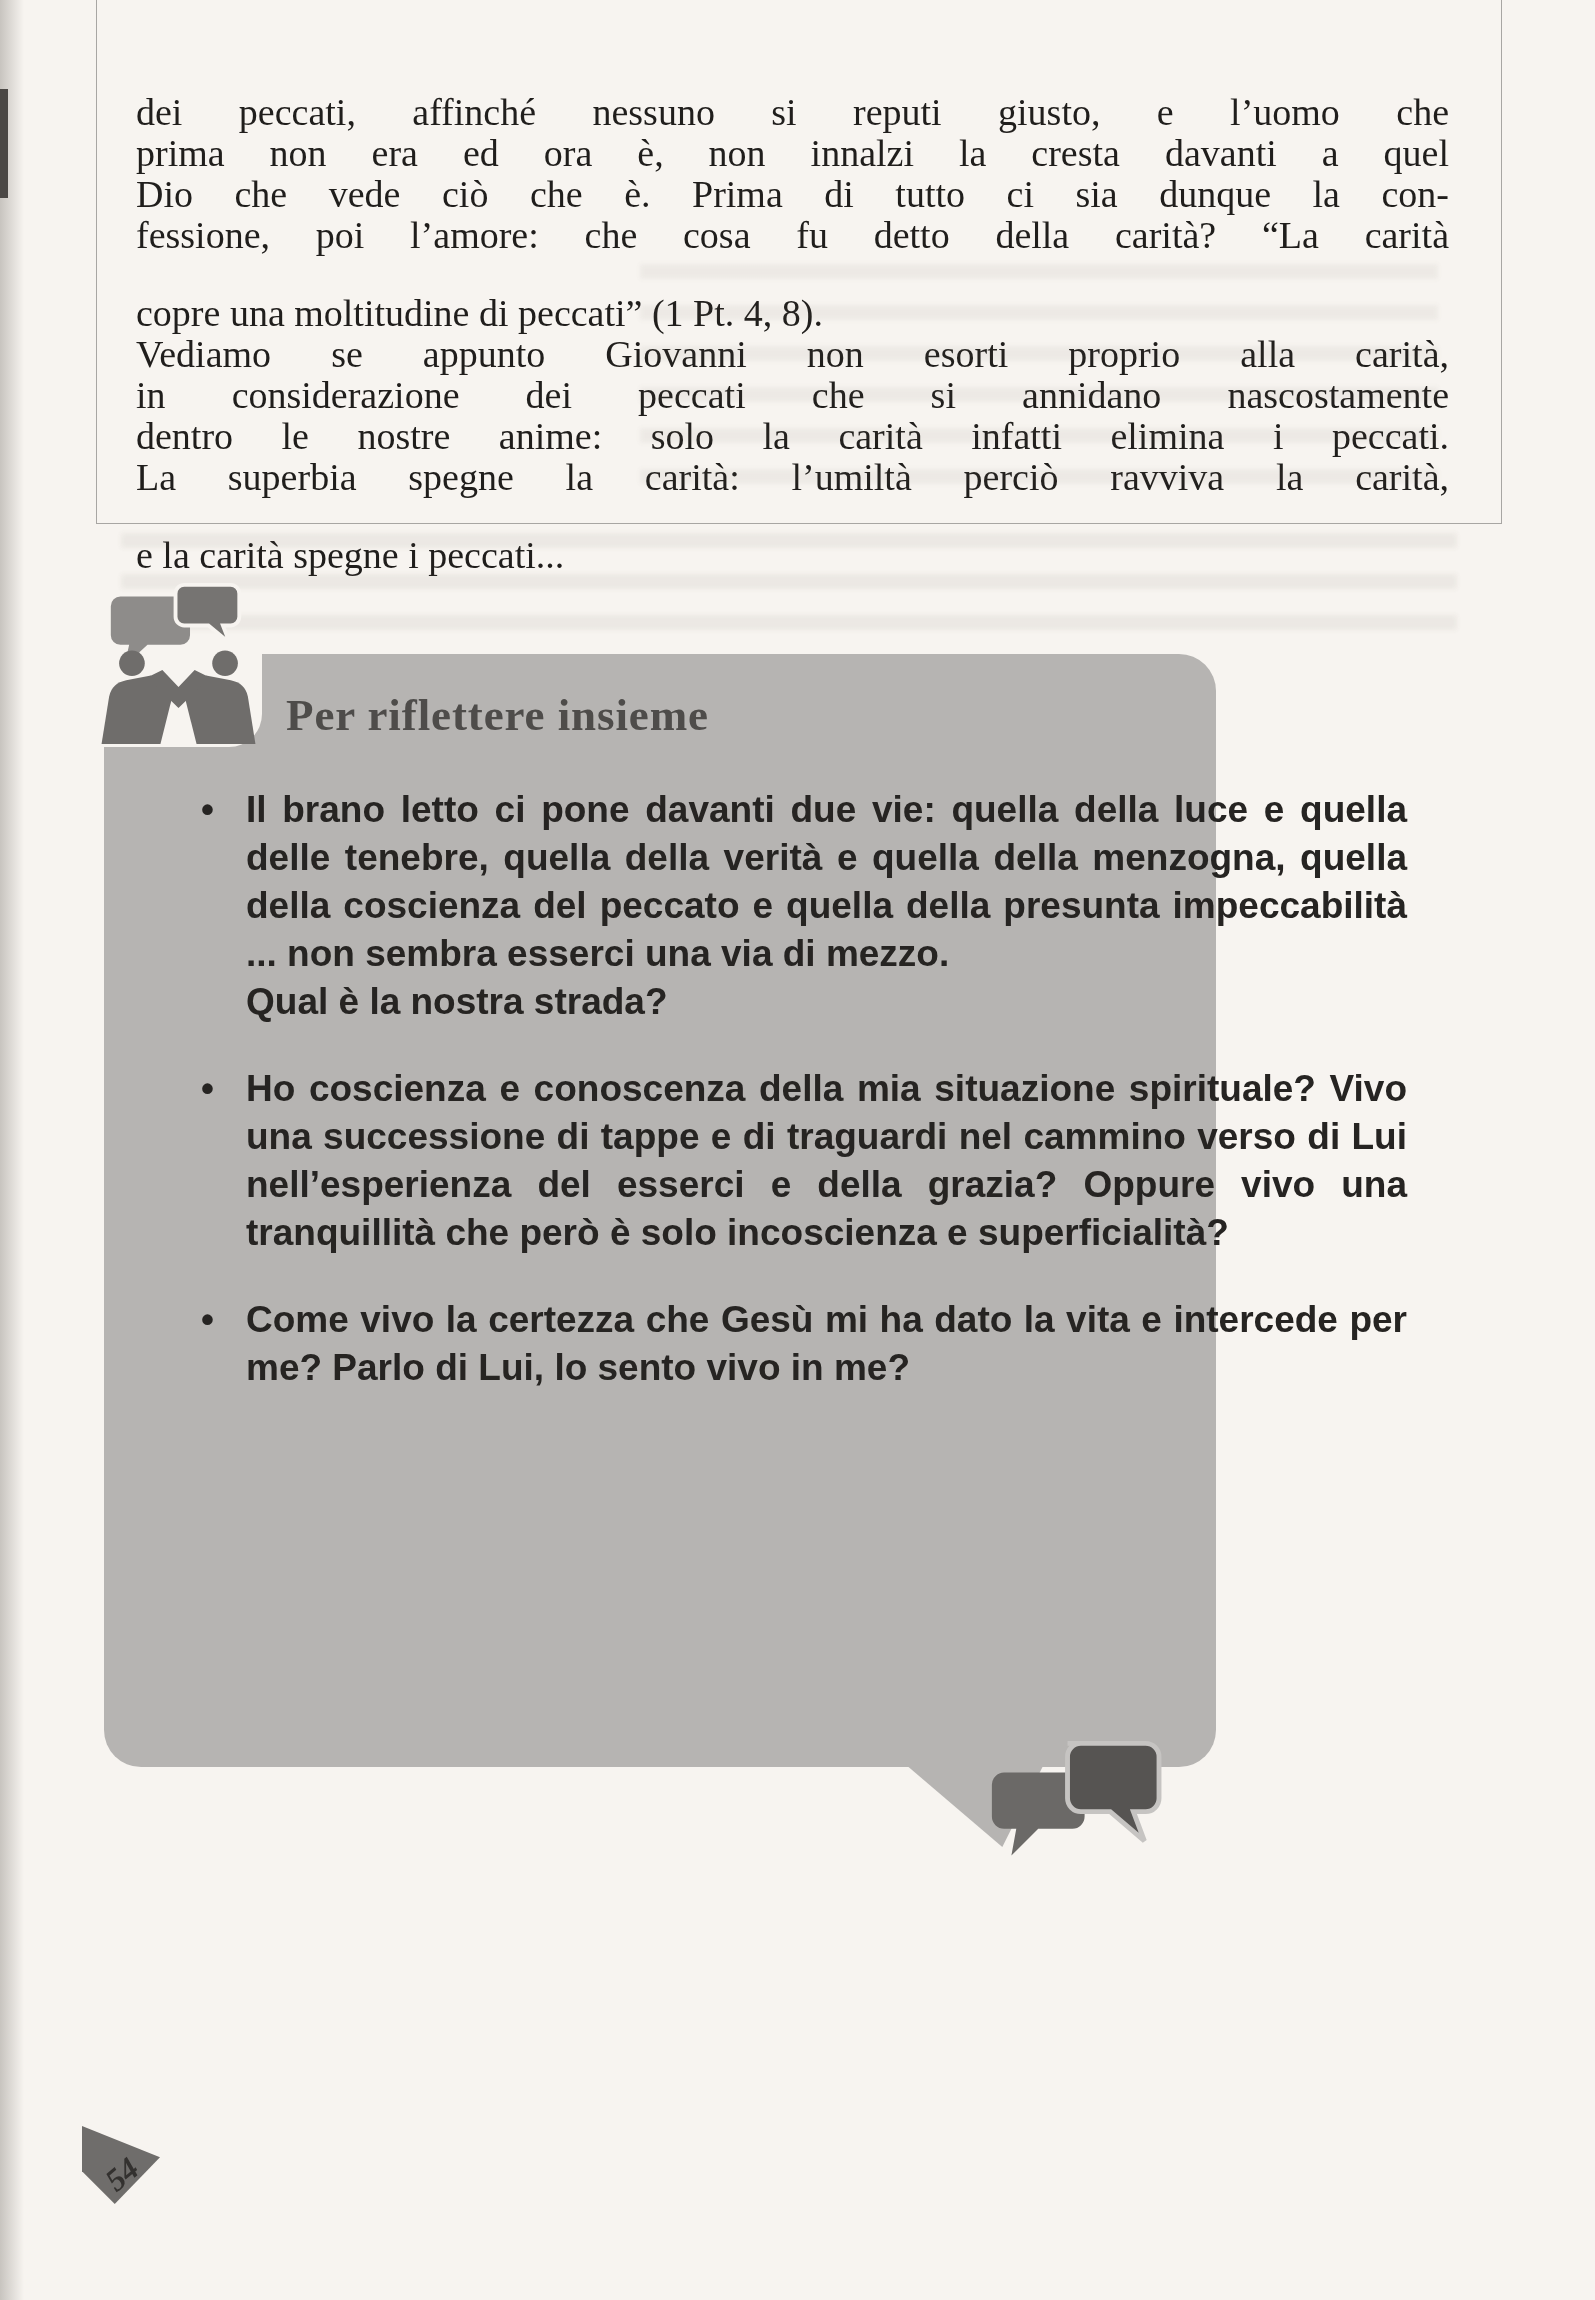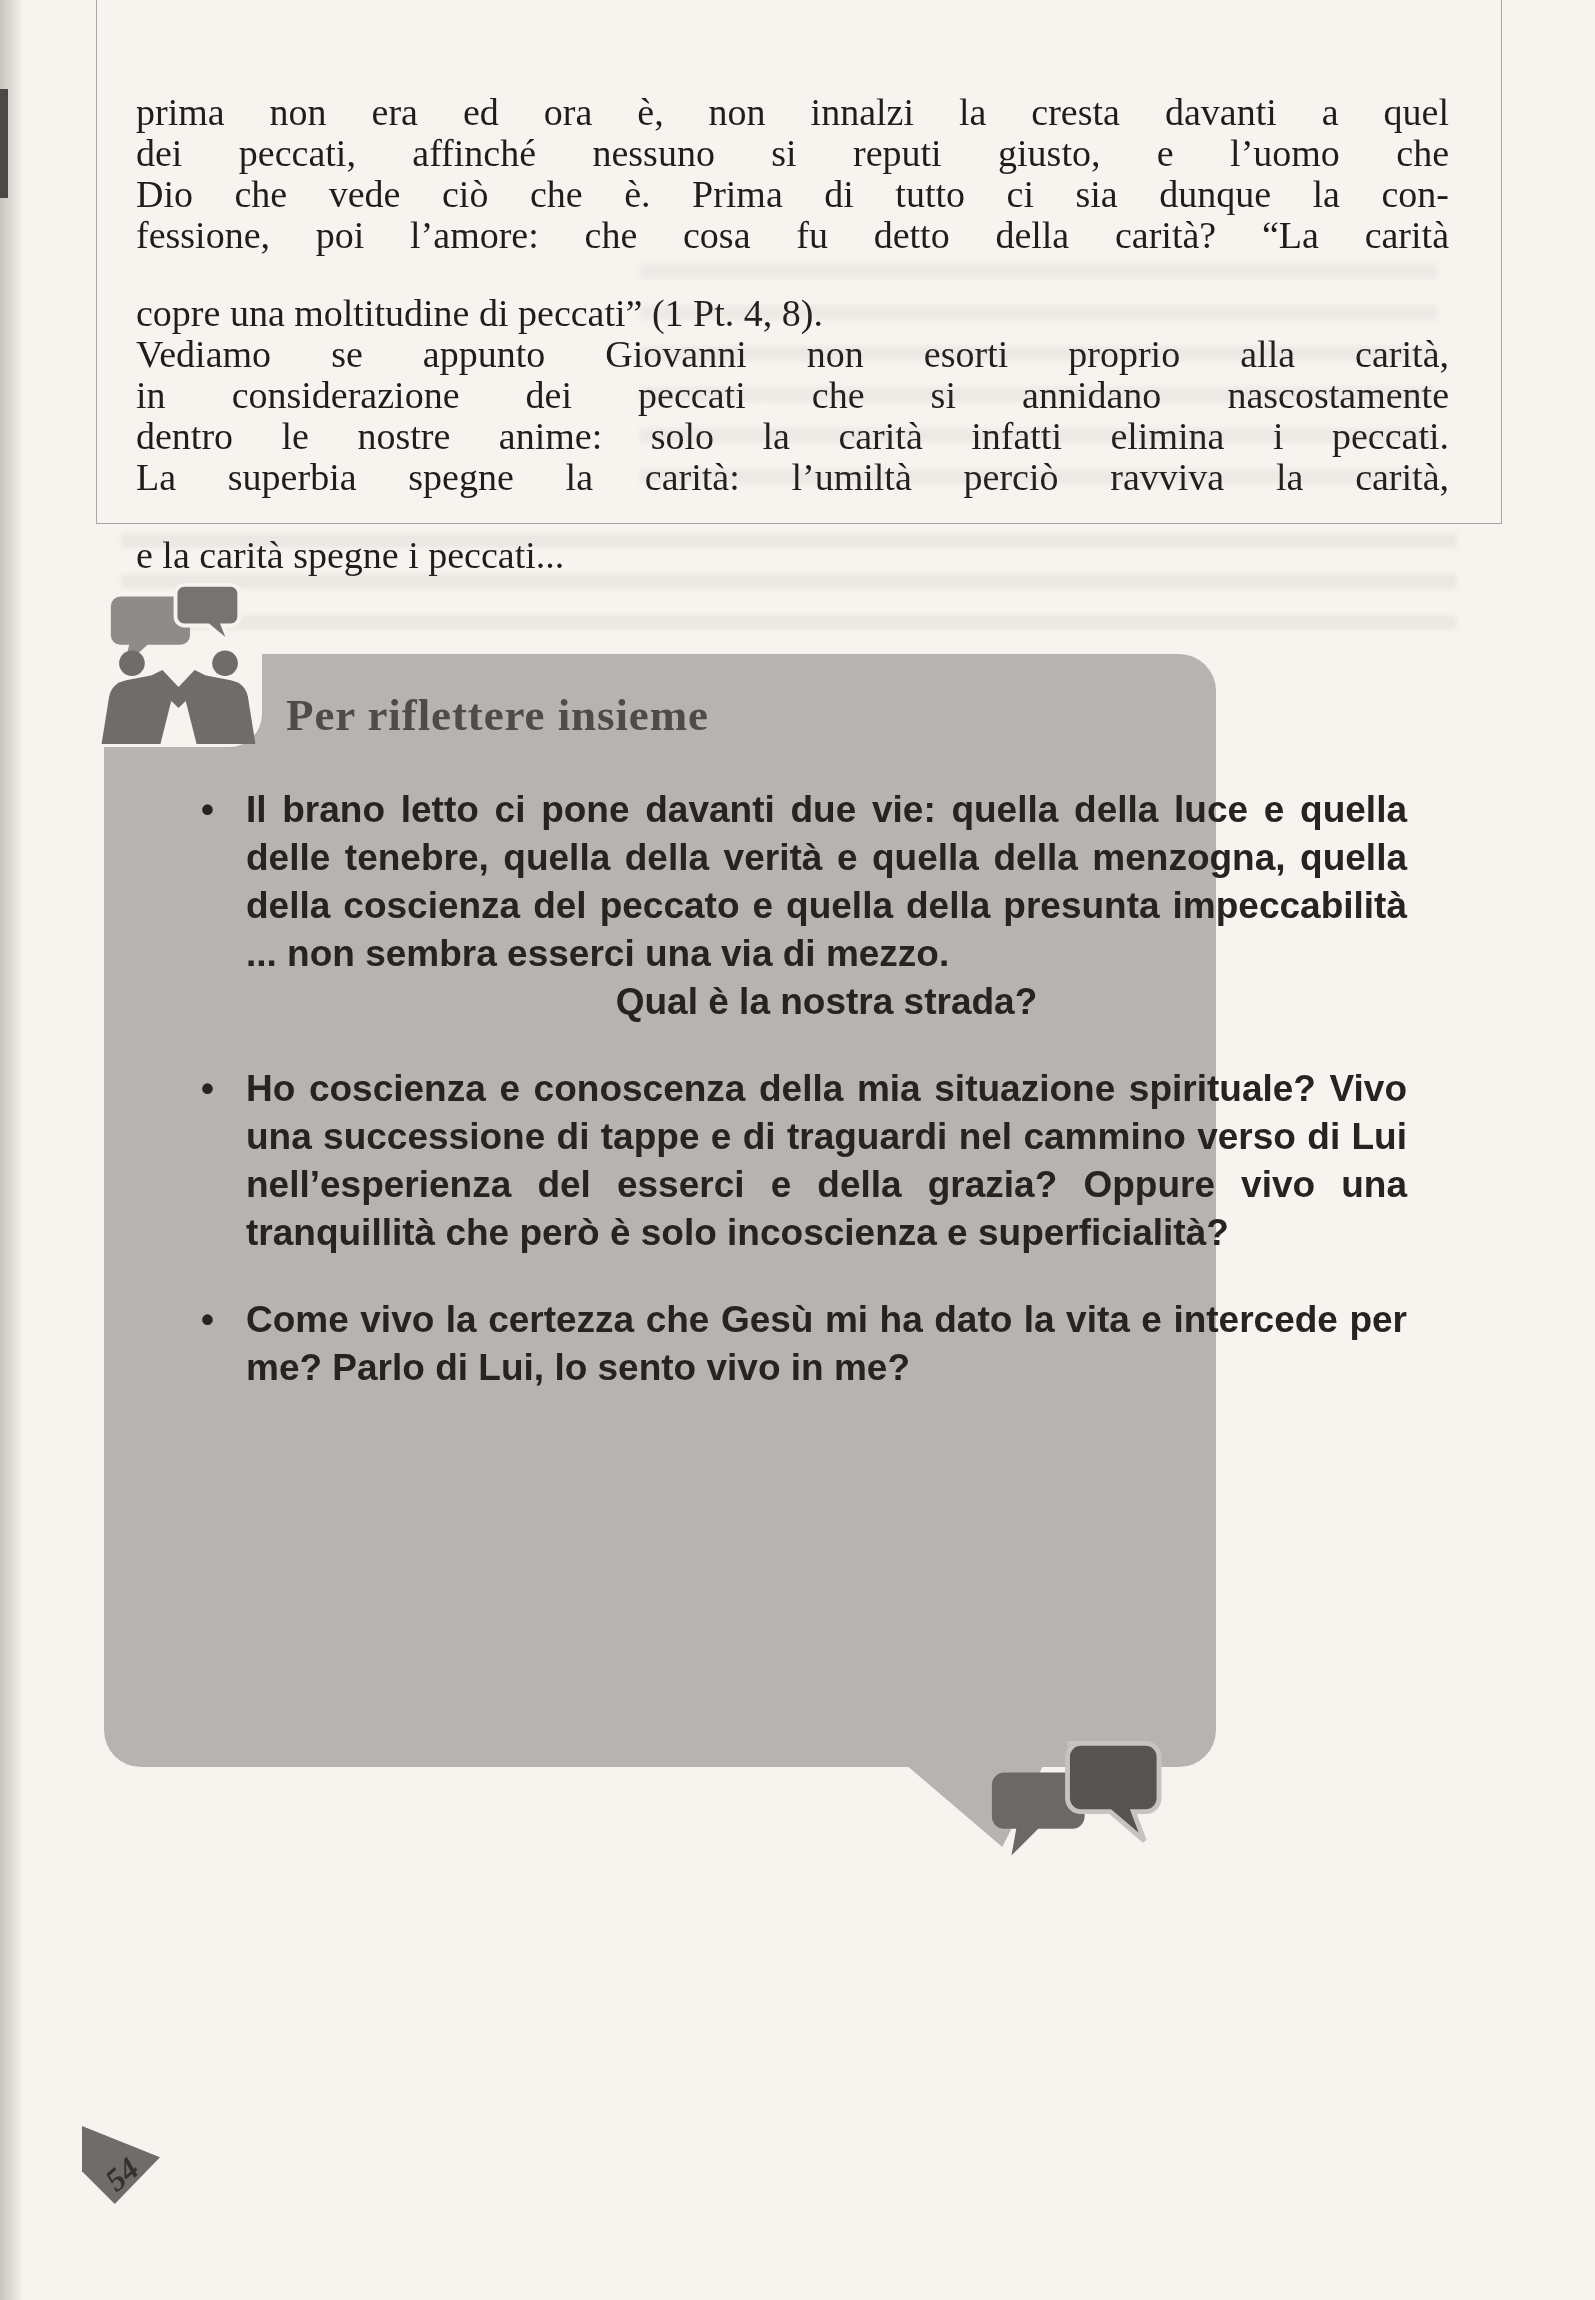--- a/index.html
+++ b/index.html
@@ -88,21 +88,21 @@
   .panel-content li { display: flex; margin-bottom: 39px; }
   .bullet-marker {
     flex: 0 0 45px;
     font-size: 37px; line-height: 48px;
   }
   .btxt {
     flex: 1;
     font-size: 37px; line-height: 48px;
     text-align: justify;
   }
-  .followup { display: block; text-align: center; }
+  .followup { display: block; text-align: left; }
 
   
   .icon { position: absolute; }
   #bubbles-top   { left: 108px; top: 583px; width: 137px; height: 85px; }
   #handshake     { left: 96px; top: 649px; width: 165px; height: 95px; }
   #bubbles-bottom{ left: 967px; top: 1736px; width: 223px; height: 122px; z-index: 5; }
 
   
   .pagenum-wrap { position: absolute; left: 82px; top: 2126px; width: 102px; height: 102px; }
   .pagenum-wedge {
@@ -120,22 +120,22 @@
 </style>
 </head>
 <body>
 
 <div class="page">
 
   <div class="edge-shadow"></div>
   <div class="edge-mark"></div>
 
   <section class="quote-box">
+    <div class="qline">dei peccati, affinché nessuno si reputi giusto, e l’uomo che</div>
     <div class="qline">prima non era ed ora è, non innalzi la cresta davanti a quel</div>
-    <div class="qline">dei peccati, affinché nessuno si reputi giusto, e l’uomo che</div>
     <div class="qline">Dio che vede ciò che è. Prima di tutto ci sia dunque la con-</div>
     <div class="qline">fessione, poi l’amore: che cosa fu detto della carità? “La carità</div>
     <div class="qline qlast">copre una moltitudine di peccati” (1 Pt. 4, 8).</div>
     <div class="qline">Vediamo se appunto Giovanni non esorti proprio alla carità,</div>
     <div class="qline">in considerazione dei peccati che si annidano nascostamente</div>
     <div class="qline">dentro le nostre anime: solo la carità infatti elimina i peccati.</div>
     <div class="qline">La superbia spegne la carità: l’umiltà perciò ravviva la carità,</div>
     <div class="qline qlast">e la carità spegne i peccati...</div>
   </section>
 

